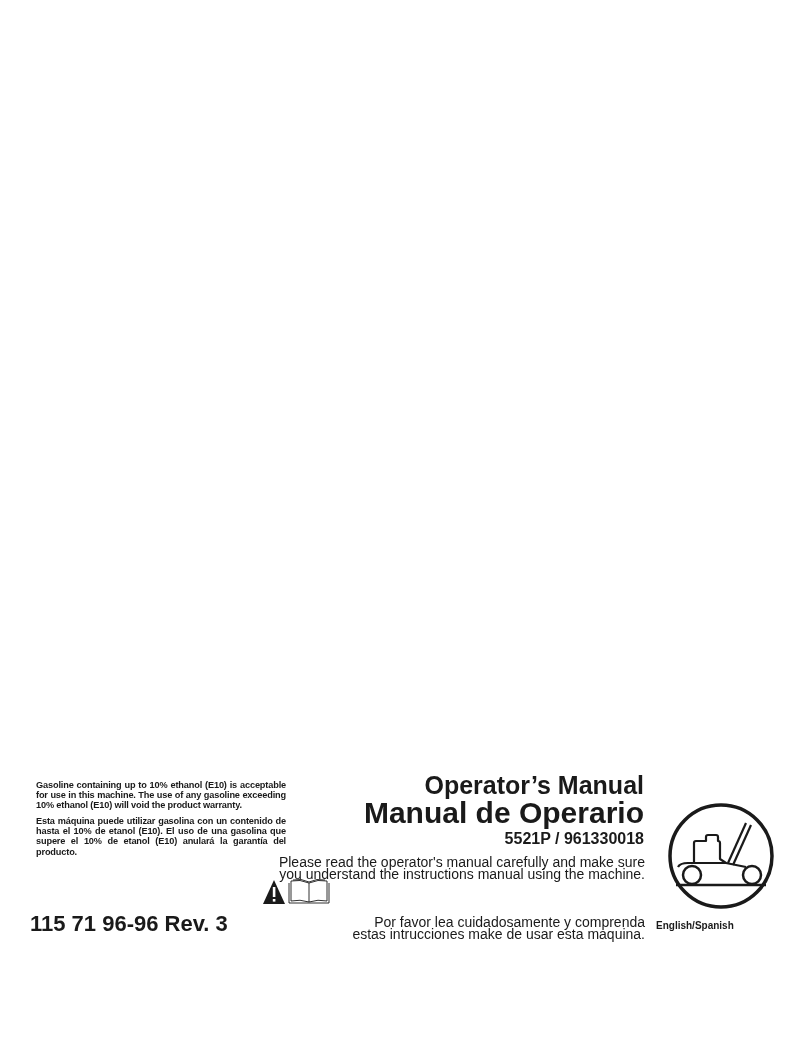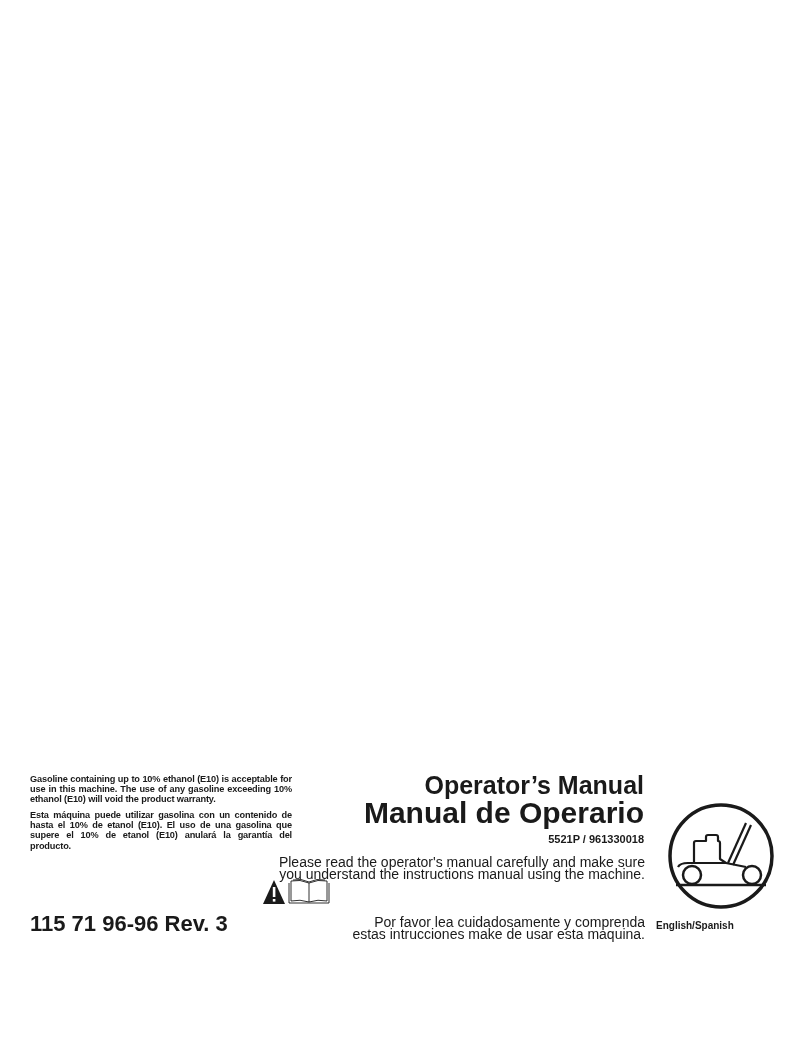--- a/index.html
+++ b/index.html
@@ -1,27 +1,27 @@
 <!DOCTYPE html>
 <html><head>
 <meta charset="utf-8">
 <style>
   html, body { margin: 0; padding: 0; background: #ffffff; }
   body { width: 802px; height: 1037px; position: relative; overflow: hidden;
          font-family: "Liberation Sans", sans-serif; color: #1a1a1a; }
   .abs { position: absolute; }
   .notice { left: 30px; width: 262px; font-size: 9.2px; font-weight: bold;
             line-height: 10.2px; text-align: justify; letter-spacing: -0.15px; }
-  .notice p { margin: 0; }
+  .notice p { margin: 6px; }
   #notice-en { top: 774px; }
   #notice-es { top: 810px; }
   .title { right: 158px; font-weight: bold; text-align: right; white-space: nowrap; }
   #title-en { top: 771px; font-size: 25px; line-height: 28px; }
   #title-es { top: 799px; font-size: 30px; line-height: 28px; }
-  #model { top: 830px; font-size: 11px; line-height: 18px; }
+  #model { top: 830px; font-size: 16px; line-height: 18px; }
   .instr { right: 157px; font-size: 14px; line-height: 11.8px; text-align: right; white-space: nowrap; }
   #instr-en { top: 857px; }
   #instr-es { top: 881px; margin-top: 36px; }
   #partno { left: 30px; top: 912px; font-size: 22px; font-weight: bold; line-height: 24px; white-space: nowrap; }
   #lang { left: 656px; top: 918px; font-size: 10px; font-weight: bold; line-height: 16px; white-space: nowrap; }
   #warning-icons { left: 262px; top: 877px; width: 70px; height: 30px; }
   #mower-icon { left: 666px; top: 801px; width: 110px; height: 110px; }
 </style>
 </head>
 <body>

